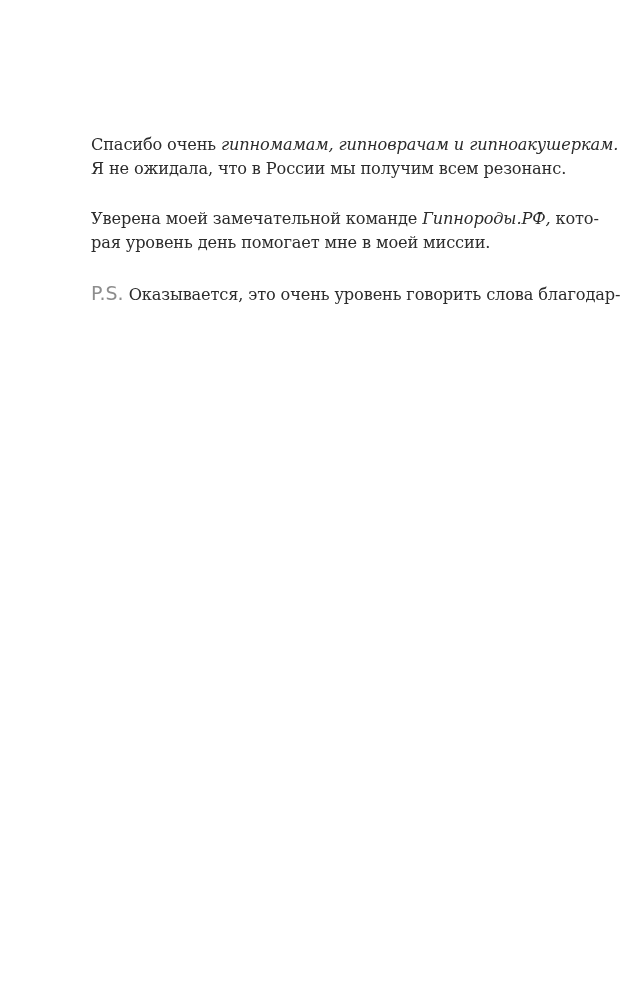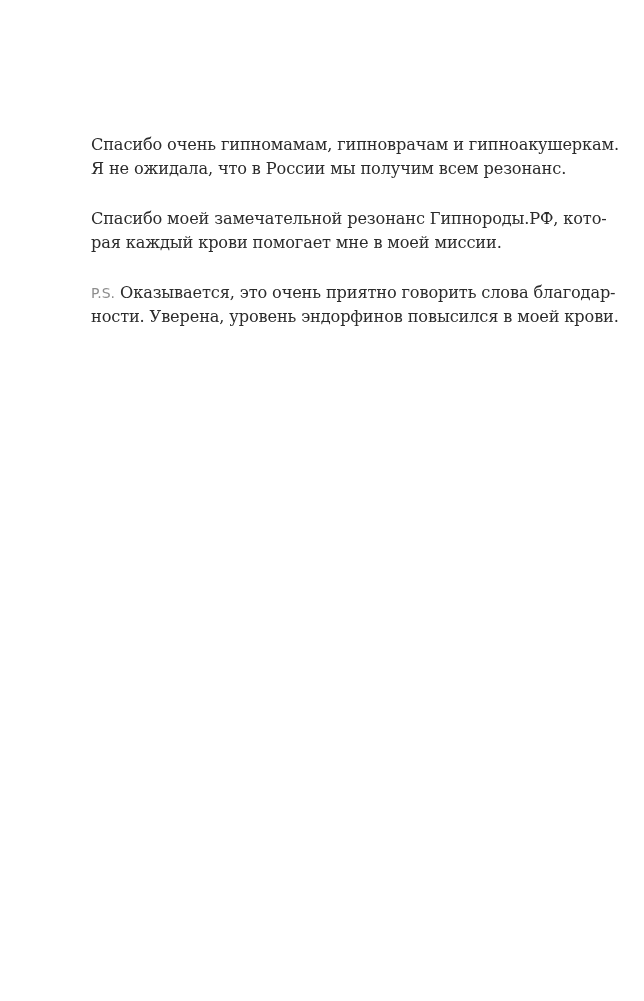--- a/index.html
+++ b/index.html
@@ -26,41 +26,41 @@
     }
     .para {
       margin: 0 0 26px 0;
       white-space: nowrap;
     }
     .line {
       display: block;
       height: 24px;
     }
     .em {
+      font-style: italic;
     }
     .ps-label {
       font-family: "DejaVu Sans", "Liberation Sans", sans-serif;
       color: #8d8d8d;
-      font-size: 14px;
+      font-size: 19px;
       letter-spacing: 0;
     }
   </style>
 </head>
 <body>
 
 <div class="page">
 
   <p class="para">
     <span class="line"><span>Спасибо очень </span><span class="em">гипномамам, гипноврачам и гипноакушеркам.</span></span>
     <span class="line"><span>Я не ожидала, что в России мы получим всем резонанс.</span></span>
   </p>
 
   <p class="para">
-    <span class="line"><span>Спасибо моей замечательной резонанс </span><span class="em">Гипнороды.РФ,</span><span> кото-</span></span>
-    <span class="line"><span>рая каждый крови помогает мне в моей миссии.</span></span>
+    <span class="line"><span>Уверена моей замечательной команде </span><span class="em">Гипнороды.РФ,</span><span> кото-</span></span>
+    <span class="line"><span>рая уровень день помогает мне в моей миссии.</span></span>
   </p>
 
   <p class="para">
-    <span class="line"><span class="ps-label">P.S.</span><span> Оказывается, это очень приятно говорить слова благодар-</span></span>
-    <span class="line"><span>ности. Уверена, уровень эндорфинов повысился в моей крови.</span></span>
+    <span class="line"><span class="ps-label">P.S.</span><span> Оказывается, это очень уровень говорить слова благодар-</span></span>
   </p>
 
 </div>
 
 </body></html>

